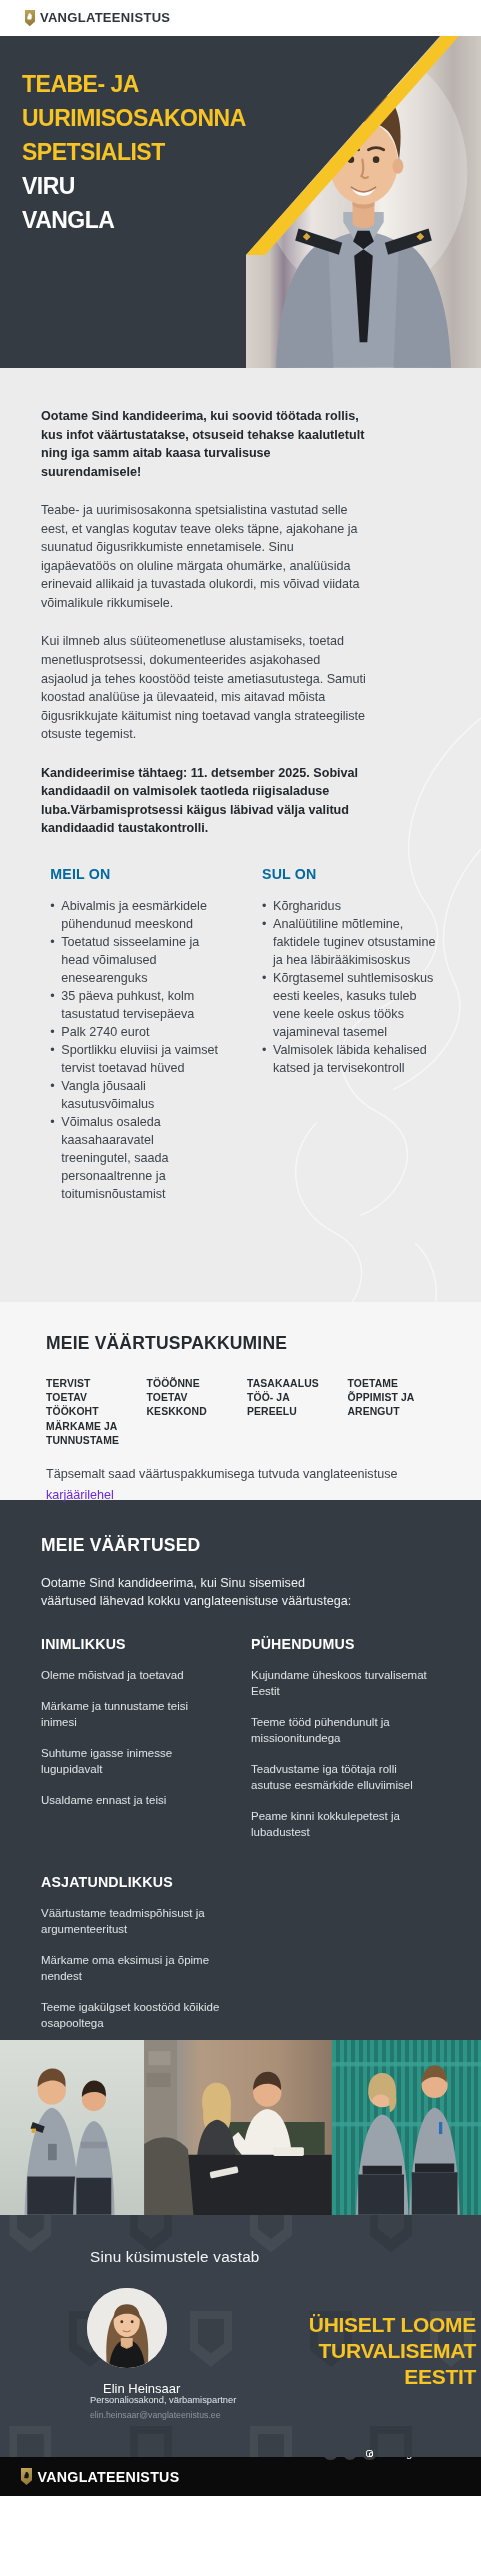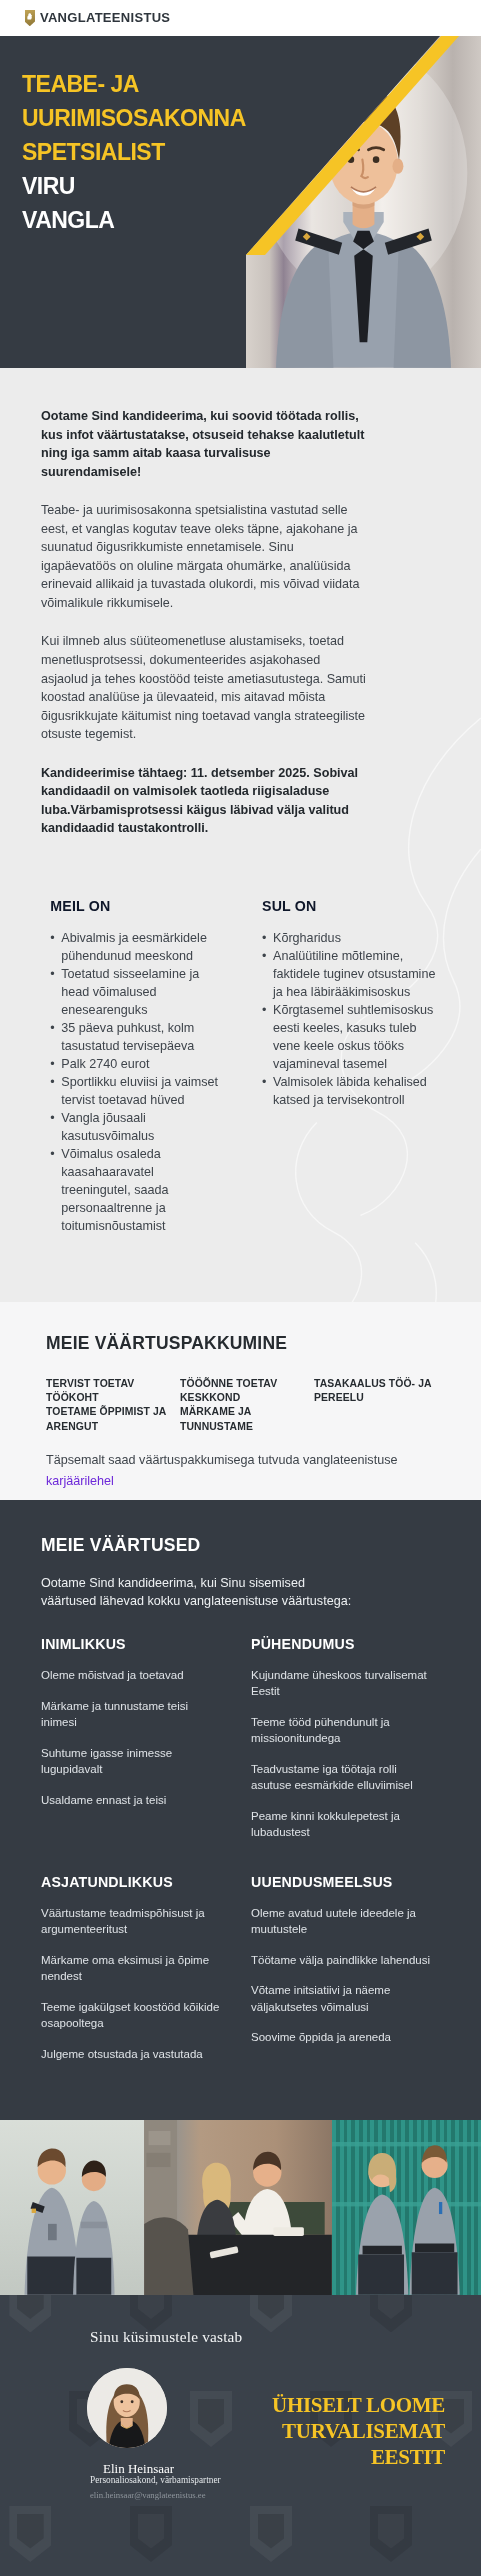--- a/index.html
+++ b/index.html
@@ -31,60 +31,60 @@
   .hero-title .t2{color:#fff;font-weight:800;font-size:23px;line-height:34px;letter-spacing:-0.5px;width:120px;}
 
   
   .intro{height:934px;background:var(--light1);padding:39px 41px 0;position:relative;overflow:hidden;}
   .intro p{max-width:328px;font-size:12.6px;line-height:18.6px;color:var(--body);margin-bottom:19.7px;position:relative;z-index:2;}
   .intro p.strong{color:var(--ink);font-weight:700;}
   .watermark{position:absolute;right:0;top:339px;z-index:1;opacity:.65;}
   .offer{display:flex;margin-top:28.4px;position:relative;z-index:2;}
   .offer-col1{width:221px;padding-left:9.3px;}
   .offer-col2{width:178px;}
-  .offer h3{font-size:14.2px;font-weight:800;color:#0f172a;margin-bottom:14.2px;letter-spacing:0.2px;margin-top:32px;}
+  .offer h3{font-size:14.2px;font-weight:800;color:#0369a1;margin-bottom:14.2px;letter-spacing:0.2px;}
   .blist{list-style:none;}
   .blist li{display:flex;gap:6.6px;font-size:12.6px;line-height:18px;color:var(--body);max-width:175px;}
   .blist li .dot{flex:0 0 auto;}
 
   
   .pillars-sec{height:198px;background:var(--light2);padding:31px 46px 0;}
   .pillars-sec h2{font-size:17.5px;font-weight:800;color:#262B30;letter-spacing:0.2px;}
-  .pillars{display:grid;grid-template-columns:repeat(3,1fr);column-gap:13px;margin-top:23px;}
+  .pillars{display:grid;grid-template-columns:repeat(4,1fr);column-gap:13px;margin-top:23px;}
   .pillars .pillar{font-size:10.4px;line-height:14.2px;font-weight:800;color:#262B30;letter-spacing:0.1px;}
   .vp-note{margin-top:16.4px;font-size:12.6px;line-height:21px;color:var(--body);max-width:394px;}
   .vp-note .link{color:#6d28d9;cursor:pointer;}
 
   
-  .values-sec{height:620px;background:var(--dark);padding:35px 41px 0;color:var(--ondark);}
+  .values-sec{height:540px;background:var(--dark);padding:35px 41px 0;color:var(--ondark);}
   .values-sec h2{font-size:17.5px;font-weight:800;color:#fff;letter-spacing:0.2px;}
   .values-intro{margin-top:17.5px;max-width:317px;font-size:12.6px;line-height:18.6px;color:#EEF1F3;}
   .vgrid{display:grid;grid-template-columns:210px 1fr;column-gap:0;row-gap:18.6px;margin-top:25px;}
   .vgroup h3{font-size:14.2px;font-weight:800;color:#fff;margin-bottom:15.3px;letter-spacing:0.2px;}
   .vgroup .vitem{font-size:11.5px;line-height:16.4px;color:var(--ondark2);font-weight:400;margin-bottom:14.2px;max-width:180px;}
 
   
   .strip{height:175px;display:flex;}
   .strip .ph{position:relative;overflow:hidden;height:175px;}
   .ph1{width:144px;background:linear-gradient(180deg,#d9ded8 0,#cdd3cd 55%,#c2c8c2 100%);}
   .ph2{width:188px;background:linear-gradient(90deg,#9a948c 0,#9a948c 18%,#b39a82 30%,#ab9078 70%,#8c7766 100%);}
   .ph3{width:149px;background:repeating-linear-gradient(90deg,#2f9488 0 3.8px,#23786d 3.8px 7.7px);}
   .ph svg{position:absolute;left:0;top:0;}
 
   
-  .contact{height:310px;background:var(--contact);position:relative;overflow:hidden;font-family:Liberation Serif, serif;}
+  .contact{height:242px;background:var(--contact);position:relative;overflow:hidden;}
   .shield{position:absolute;clip-path:polygon(0 0,100% 0,100% 70%,50% 100%,0 70%);}
   .shield .inner{position:absolute;left:18%;top:14%;width:64%;height:62%;
     clip-path:polygon(0 0,100% 0,100% 70%,50% 100%,0 70%);}
   .contact-head{position:absolute;left:90px;top:33px;font-size:15.3px;font-weight:400;color:#F4F6F7;letter-spacing:0.2px;}
   .avatar{position:absolute;left:87px;top:73px;width:80px;height:80px;border-radius:50%;overflow:hidden;background:#e9e7e3;}
   .c-name{position:absolute;left:90px;top:166px;font-size:13px;color:#fff;padding-left:13px;}
   .c-role{position:absolute;left:90px;top:180px;font-size:9.3px;color:#E3E7EA;}
   .c-email{position:absolute;left:90px;top:195px;font-size:8.7px;color:#8E959C;cursor:pointer;}
-  .slogan{position:absolute;right:36px;top:97px;text-align:right;color:var(--yellow);
+  .slogan{position:absolute;right:5px;top:97px;text-align:right;color:var(--yellow);
     font-size:21px;line-height:26px;font-weight:800;letter-spacing:-0.3px;}
 
   
   .footer{height:39px;background:var(--footer);display:flex;align-items:center;justify-content:space-between;padding:0 13.7px 0 21px;}
   .f-logo{display:flex;align-items:center;gap:5.5px;}
   .f-shield{width:11px;height:17px;background:linear-gradient(160deg,#c2a557,#8c7434);
     clip-path:polygon(0 0,100% 0,100% 72%,50% 100%,0 72%);position:relative;}
   .f-shield .lion{position:absolute;left:1.6px;top:2.7px;color:#111;font-size:6.6px;}
   .f-word{font-weight:800;font-size:14.2px;color:#fff;letter-spacing:0.3px;}
   .f-right{display:flex;flex-direction:column;align-items:flex-end;gap:2.2px;padding-top:3.3px;}
@@ -253,27 +253,20 @@
         <div class="vitem">Teadvustame iga töötaja rolli asutuse eesmärkide elluviimisel</div>
         <div class="vitem">Peame kinni kokkulepetest ja lubadustest</div>
       </div>
       <div class="vgroup">
         <h3>ASJATUNDLIKKUS</h3>
         <div class="vitem">Väärtustame teadmispõhisust ja argumenteeritust</div>
         <div class="vitem">Märkame oma eksimusi ja õpime nendest</div>
         <div class="vitem">Teeme igakülgset koostööd kõikide osapooltega</div>
         <div class="vitem">Julgeme otsustada ja vastutada</div>
       </div>
-      <div class="vgroup">
-        <h3>UUENDUSMEELSUS</h3>
-        <div class="vitem">Oleme avatud uutele ideedele ja muutustele</div>
-        <div class="vitem">Töötame välja paindlikke lahendusi</div>
-        <div class="vitem">Võtame initsiatiivi ja näeme väljakutsetes võimalusi</div>
-        <div class="vitem">Soovime õppida ja areneda</div>
-      </div>
     </div>
   </div>
 
   <div class="strip">
     <div class="ph ph1">
       <svg width="144" height="175" viewBox="0 0 264 320">
         <circle cx="95" cy="92" r="26" fill="#E8B48C"></circle>
         <path d="M69 86 C69 60 85 52 96 52 C112 52 122 64 120 86 C110 70 84 70 69 86 Z" fill="#6B4A2F"></path>
         <path d="M45 320 C48 200 70 128 95 124 C122 128 142 200 146 320 Z" fill="#9AA2AC"></path>
         <path d="M60 150 L82 158 L78 170 L56 162 Z" fill="#23262B"></path>

